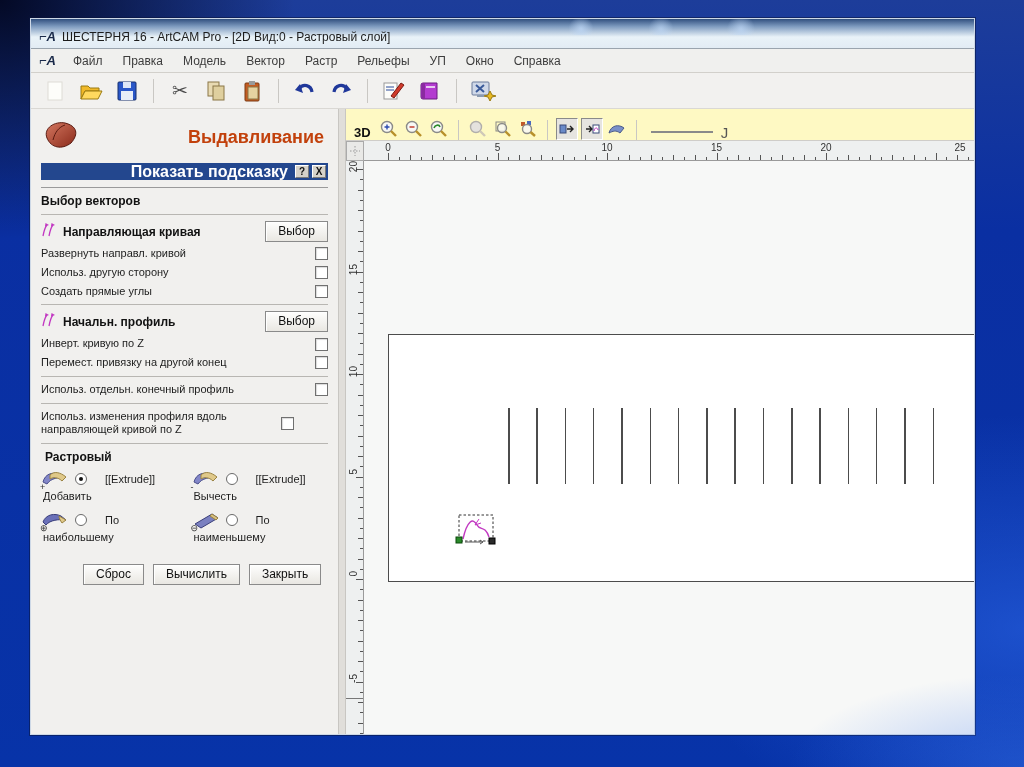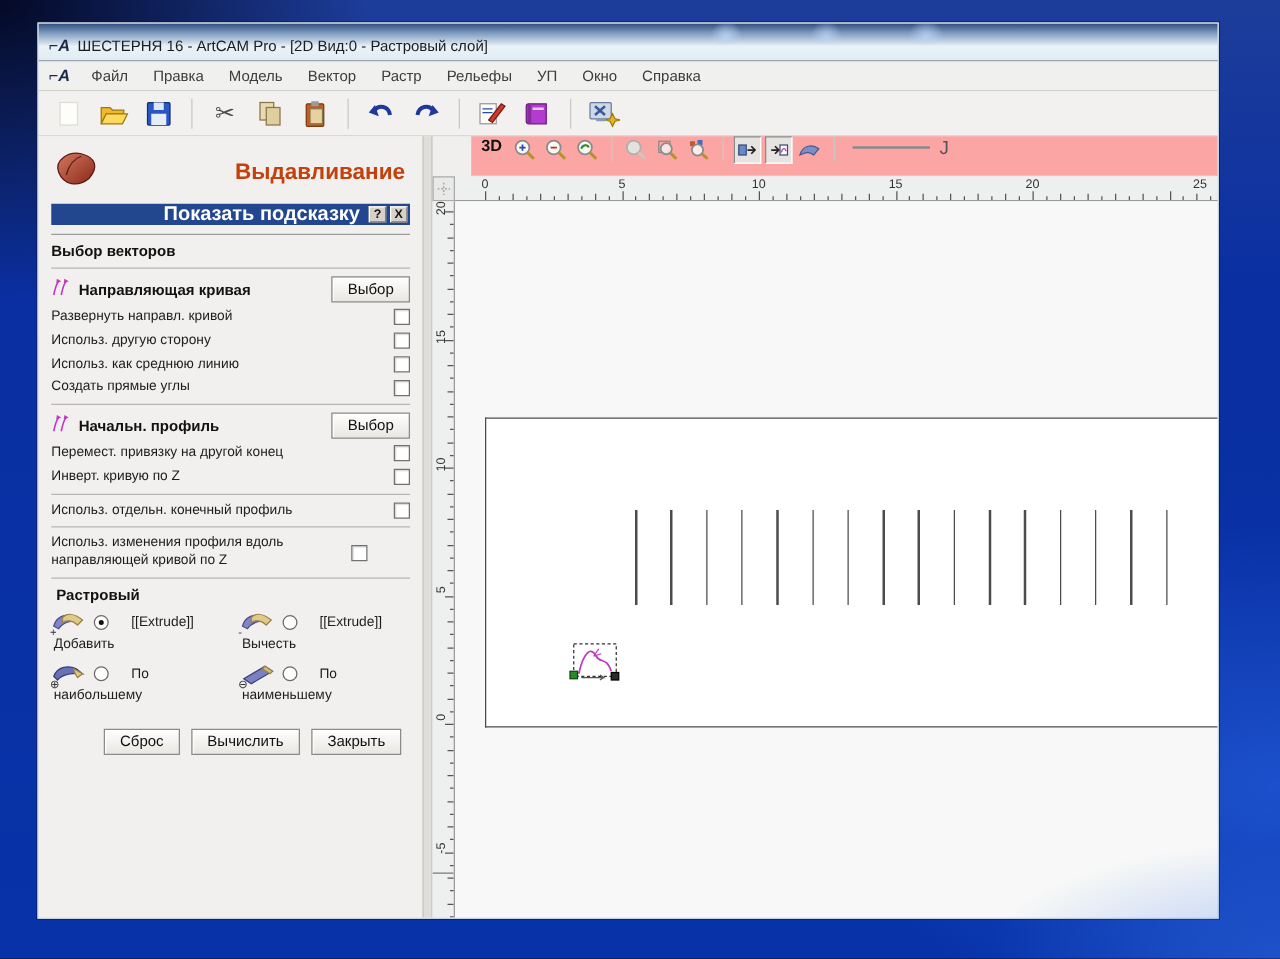--- a/index.html
+++ b/index.html
@@ -63,22 +63,22 @@
   .combine-grid{display:grid;grid-template-columns:1fr 1fr;column-gap:14px;row-gap:2px;margin-top:4px;}
   .opt-top{display:flex;align-items:center;gap:6px;height:22px;}
   .opt-cap{font-size:11px;color:#1d1d1d;margin:0 0 5px 2px;}
   .radio{width:12px;height:12px;border-radius:50%;background:#fff;border:1px solid #6a6a6a;position:relative;flex:0 0 12px;}
   .radio.on::after{content:"";position:absolute;left:3px;top:3px;width:4px;height:4px;border-radius:50%;background:#111;}
   .radio-lab{font-size:11px;color:#1d1d1d;margin-left:12px;}
   .opt-icon{position:relative;width:28px;height:20px;}
   .opt-mark{position:absolute;left:-1px;bottom:-3px;font-size:9px;color:#333;line-height:1;}
   .panel-buttons{display:flex;gap:9px;margin:16px 0 0 42px;}
   
-  .canvas-toolbar{height:32px;flex:0 0 32px;background:#fca5a5;border-bottom:1px solid #cfcdc9;
-    display:flex;align-items:flex-start;gap:3px;padding-left:8px;margin-left:31px;}
+  .canvas-toolbar{height:32px;flex:0 0 32px;background:#fef9c3;border-bottom:1px solid #cfcdc9;
+    display:flex;align-items:flex-end;gap:3px;padding-left:8px;}
   .cico{width:22px;height:22px;display:flex;align-items:center;justify-content:center;}
   .c3d{font-size:13px;font-weight:bold;color:#111;margin-right:4px;}
   .csep{width:1px;height:20px;background:#c9c7c3;margin:0 5px;}
   .toggle{width:22px;height:22px;border:1px solid;border-color:#8a8a8a #fff #fff #8a8a8a;background:#e6e4e0;
     display:flex;align-items:center;justify-content:center;}
   .slider-wrap{display:flex;align-items:center;margin-left:6px;}
   .slider-line{width:62px;height:2px;background:#8a8a8a;}
   .slider-handle{font-size:15px;color:#555;margin-left:8px;transform:translateY(1px);}
   
   .ruler-row{height:20px;flex:0 0 20px;display:flex;}
@@ -240,48 +240,44 @@
         </div>
         <div class="chk-row">
             <span class="chk-label">Развернуть направл. кривой</span>
             <span class="checkbox"></span>
           </div>
         <div class="chk-row">
             <span class="chk-label">Использ. другую сторону</span>
             <span class="checkbox"></span>
           </div>
         <div class="chk-row">
-            <span class="chk-label">Использ. как среднюю линию</span>
-            <span class="checkbox"></span>
-          </div>
-        <div class="chk-row">
             <span class="chk-label">Создать прямые углы</span>
             <span class="checkbox"></span>
           </div>
 
         <div class="rule-lt"></div>
 
         <div class="section-head">
           <span>
             <svg width="17" height="15" viewBox="0 0 17 15">
               <path d="M2 14 C3 9,4 5,6 3" stroke="#c238c2" fill="none" stroke-width="1.3"></path>
               <path d="M4.5 1 l3.5 2 -4 1.5 z" fill="#c238c2"></path>
               <path d="M8 14 C9 9,10 5,12 3" stroke="#c238c2" fill="none" stroke-width="1.3"></path>
               <path d="M10.5 1 l3.5 2 -4 1.5 z" fill="#c238c2"></path>
               </svg>
           </span>
           <span class="h-bold">Начальн. профиль</span>
           <button class="btn btn-vybor">Выбор</button>
         </div>
         <div class="chk-row">
+            <span class="chk-label">Инверт. кривую по Z</span>
+            <span class="checkbox"></span>
+          </div>
+        <div class="chk-row">
             <span class="chk-label">Перемест. привязку на другой конец</span>
-            <span class="checkbox"></span>
-          </div>
-        <div class="chk-row">
-            <span class="chk-label">Инверт. кривую по Z</span>
             <span class="checkbox"></span>
           </div>
 
         <div class="rule-lt"></div>
         <div class="chk-row">
             <span class="chk-label">Использ. отдельн. конечный профиль</span>
             <span class="checkbox"></span>
           </div>
 
         <div class="rule-lt"></div>

